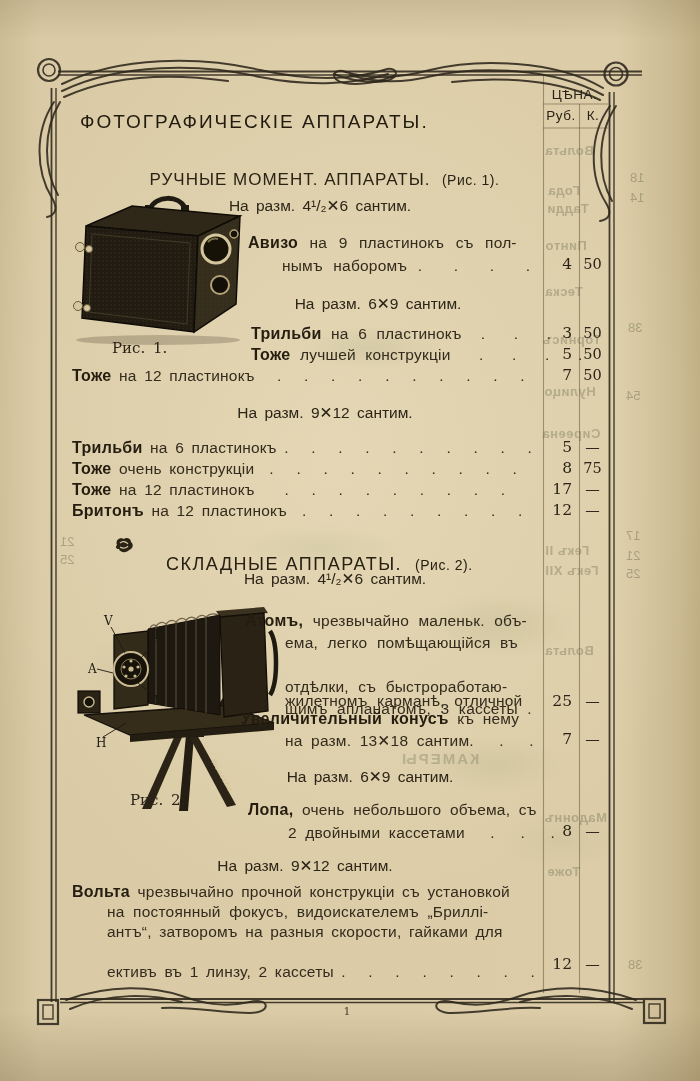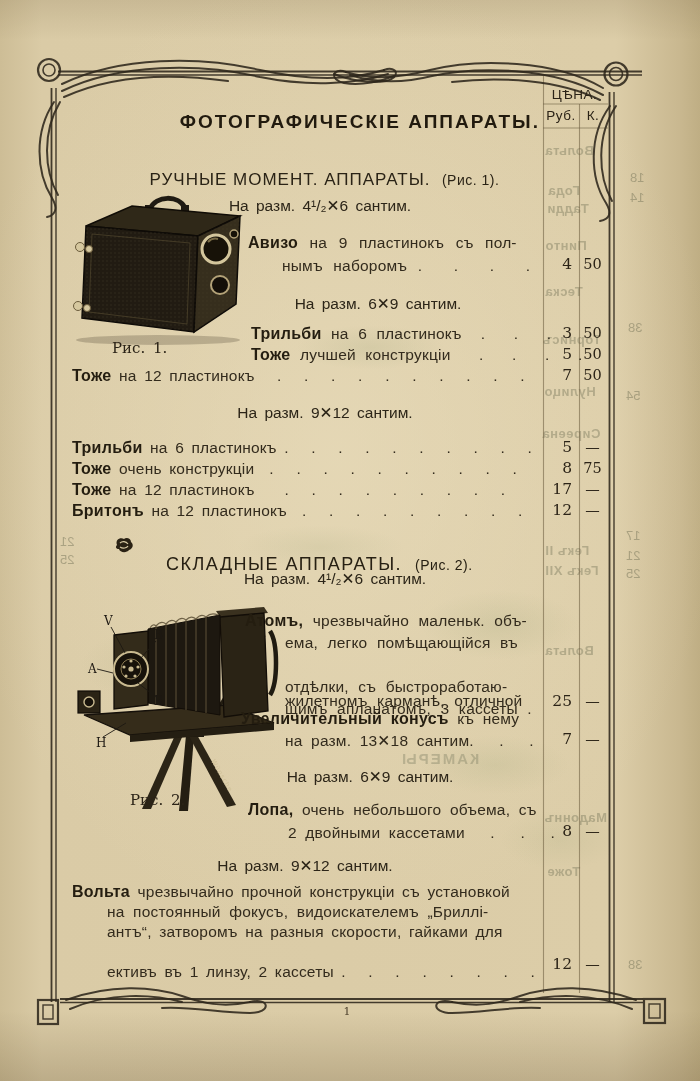--- a/index.html
+++ b/index.html
@@ -12,21 +12,21 @@
     font-family:"Liberation Sans","DejaVu Sans",sans-serif;color:#2e2619;
   }
   .abs{position:absolute;}
   .edge-bottom{left:0;right:0;bottom:0;height:70px;background:linear-gradient(180deg,rgba(0,0,0,0),rgba(110,92,60,.28));}
   .edge-top{left:0;right:0;top:0;height:40px;background:linear-gradient(0deg,rgba(0,0,0,0),rgba(120,102,68,.18));}
   .stain{border-radius:50%;pointer-events:none;}
   .row{position:absolute;white-space:pre;font-size:15.5px;letter-spacing:.2px;color:#332b1d;}
   .b{font-weight:bold;font-size:16px;color:#241d10;letter-spacing:.3px;}
   .ws3{word-spacing:3px}.ws4{word-spacing:4px}.ws5{word-spacing:5px}.ws6{word-spacing:6px}.ws7{word-spacing:7px}
   .size-h{position:absolute;text-align:center;font-size:15.5px;color:#2c2518;word-spacing:3px;white-space:pre;}
-  .title{position:absolute;text-align:right;font-weight:bold;font-size:19px;letter-spacing:2px;color:#211a0e;}
+  .title{position:absolute;text-align:left;font-weight:normal;font-size:19px;letter-spacing:2px;color:#211a0e;}
   .subtitle{position:absolute;text-align:center;font-size:17px;letter-spacing:1px;color:#2a2316;white-space:pre;}
   .subtitle .ref,.sec2 .ref{font-size:14px;letter-spacing:.5px;}
   .sec2{position:absolute;font-size:18px;letter-spacing:1.5px;color:#272013;white-space:pre;}
   .price-r{position:absolute;left:541px;width:36px;box-sizing:border-box;text-align:right;padding-right:5px;
            font-family:"DejaVu Serif","Liberation Serif",serif;font-size:15.5px;color:#2b2317;}
   .price-k{position:absolute;left:579px;width:27px;box-sizing:border-box;text-align:center;
            font-family:"DejaVu Serif","Liberation Serif",serif;font-size:14.5px;color:#2b2317;}
   .cena{position:absolute;text-align:center;font-size:13.5px;color:#2b2317;letter-spacing:.5px;}
   .caption{position:absolute;text-align:left;font-family:"DejaVu Serif","Liberation Serif",serif;font-size:15px;color:#2b2317;word-spacing:3px;}
   .pagenum{position:absolute;text-align:center;font-family:"DejaVu Serif","Liberation Serif",serif;font-size:11px;color:#4a3f2a;}

